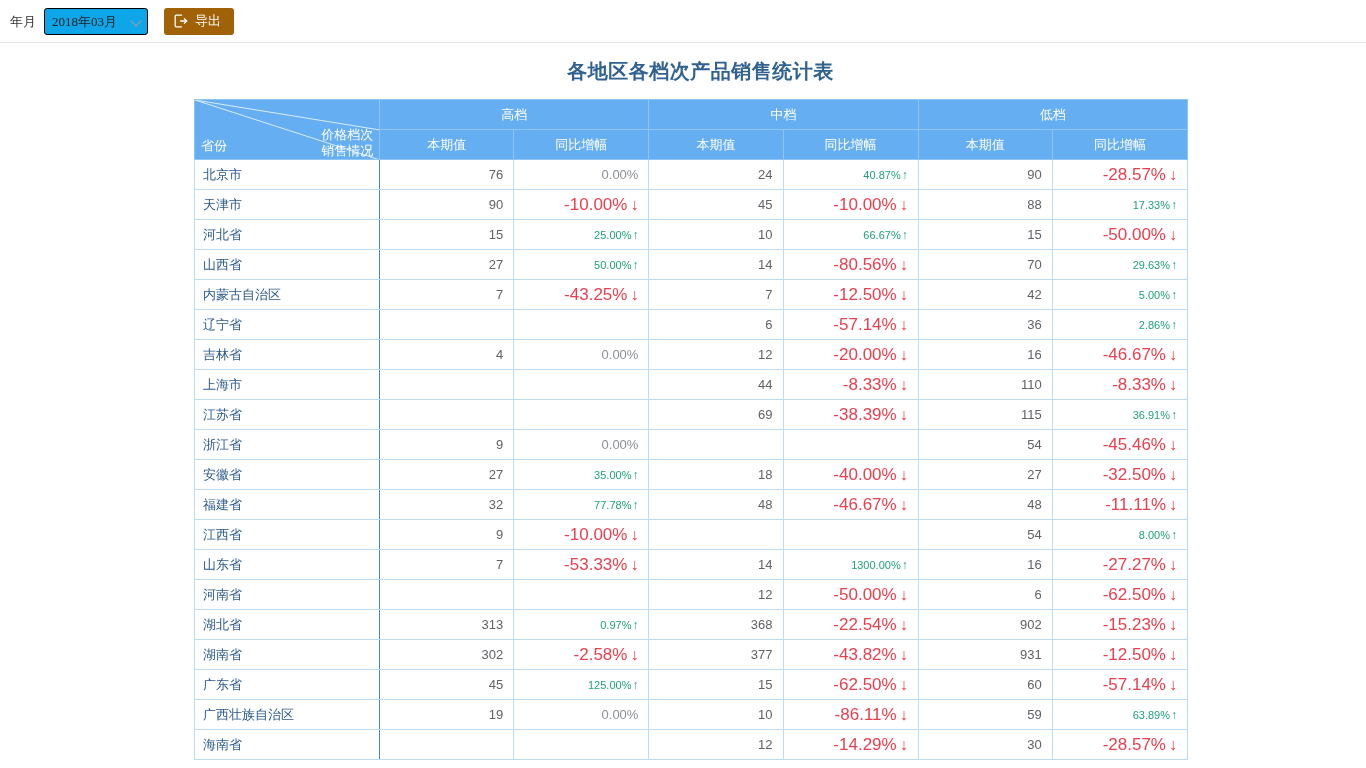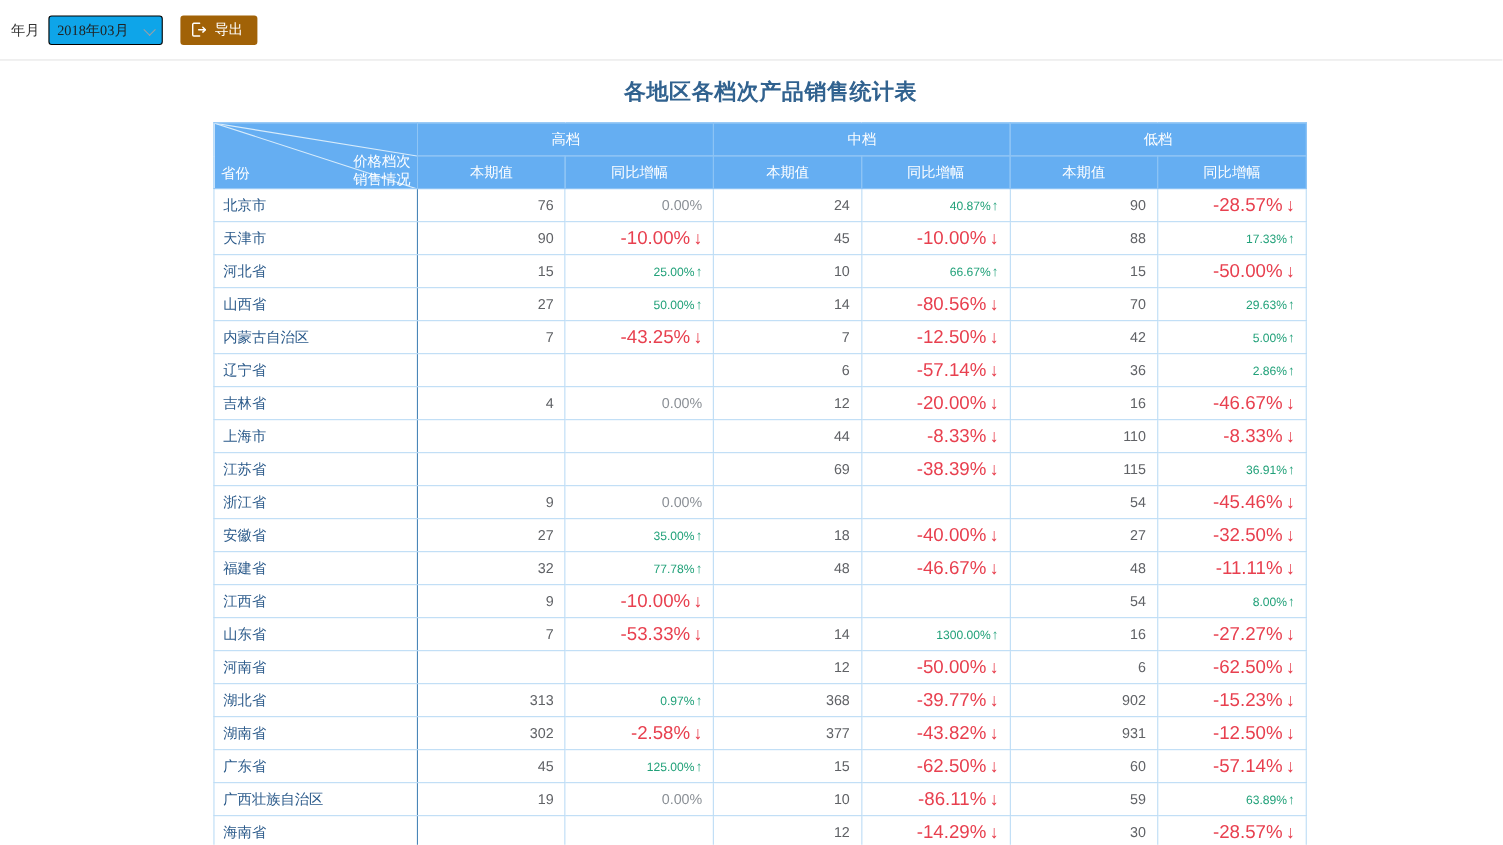--- a/index.html
+++ b/index.html
@@ -6,21 +6,21 @@
   html, body {
     margin: 0; padding: 0;
     width: 1366px; height: 768px;
     overflow: hidden;
     background: #ffffff;
     font-family: "Liberation Sans", "DejaVu Sans", sans-serif;
   }
 
   
   #toolbar {
-    height: 55px;
+    height: 43px;
     border-bottom: 1px solid #e4e4e4;
     display: flex;
     align-items: center;
     padding-left: 10px;
     background: #fff;
     position: relative;
   }
   .tb-label {
     font-size: 13px;
     color: #333;
@@ -361,21 +361,21 @@
           <td class="num">12</td>
           <td class="chg"><span class="v-down">-50.00%</span><span class="arrow-down">↓</span></td>
           <td class="num">6</td>
           <td class="chg"><span class="v-down">-62.50%</span><span class="arrow-down">↓</span></td>
         </tr>
         <tr>
           <td class="prov"><a class="prov-link">湖北省</a></td>
           <td class="num">313</td>
           <td class="chg"><span class="v-up">0.97%</span><span class="arrow-up">↑</span></td>
           <td class="num">368</td>
-          <td class="chg"><span class="v-down">-39.77%</span><span class="arrow-down">↓</span></td>
+          <td class="chg"><span class="v-down">-22.54%</span><span class="arrow-down">↓</span></td>
           <td class="num">902</td>
           <td class="chg"><span class="v-down">-15.23%</span><span class="arrow-down">↓</span></td>
         </tr>
         <tr>
           <td class="prov"><a class="prov-link">湖南省</a></td>
           <td class="num">302</td>
           <td class="chg"><span class="v-down">-2.58%</span><span class="arrow-down">↓</span></td>
           <td class="num">377</td>
           <td class="chg"><span class="v-down">-43.82%</span><span class="arrow-down">↓</span></td>
           <td class="num">931</td>

